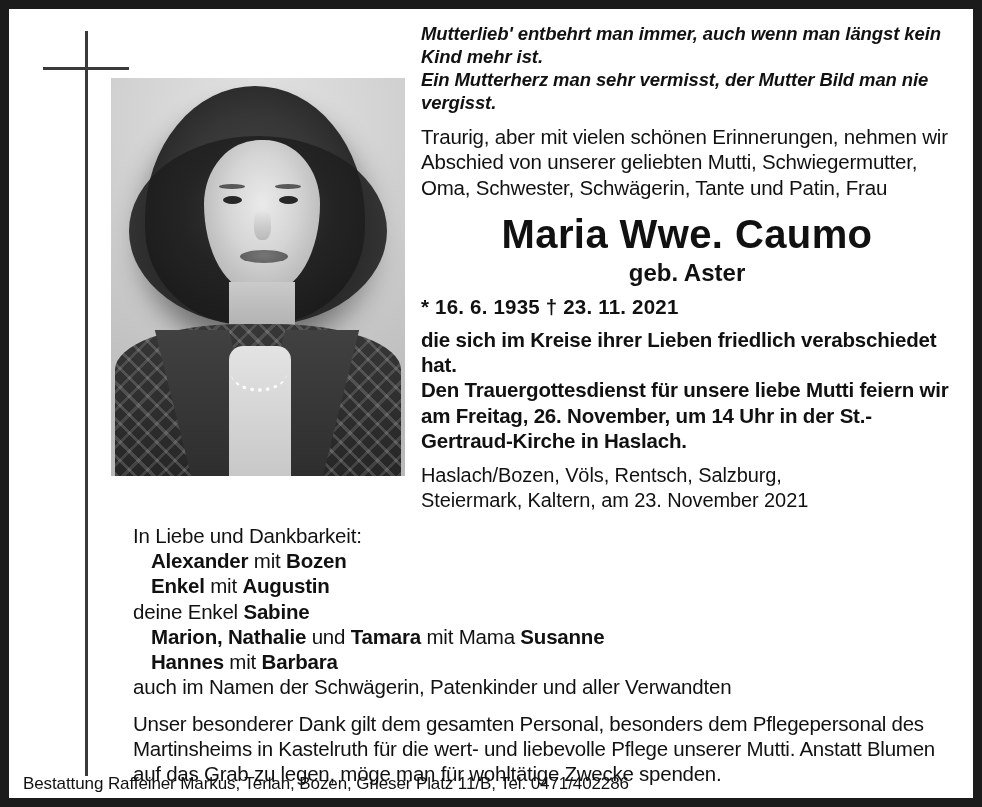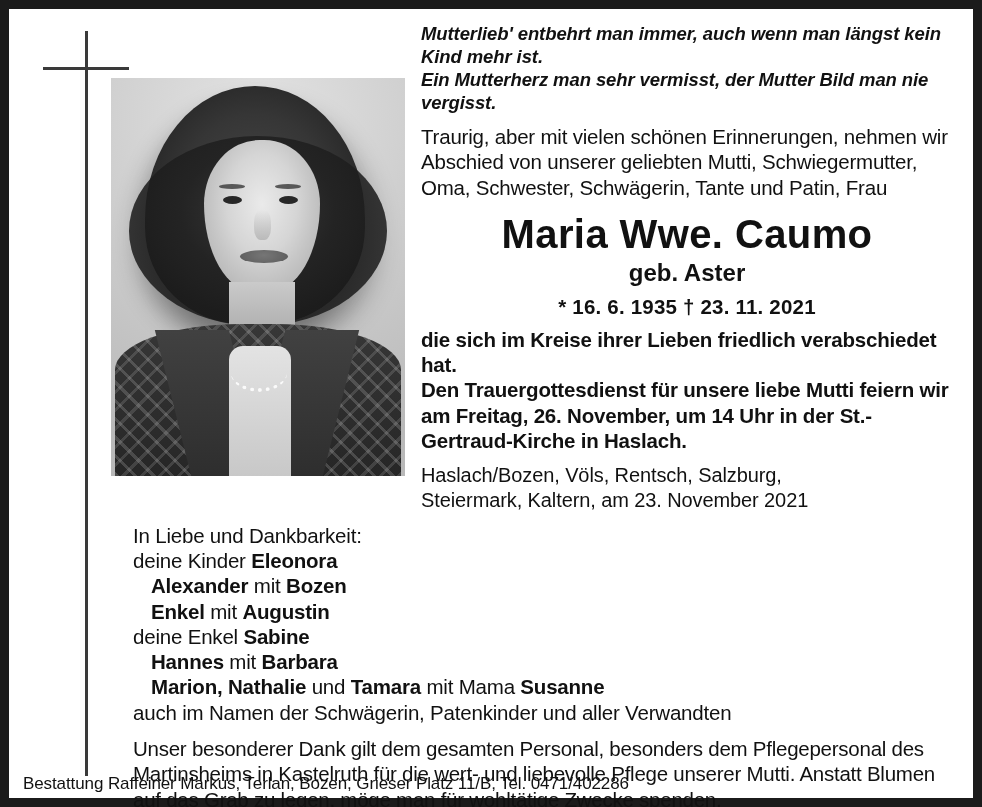--- a/index.html
+++ b/index.html
@@ -207,21 +207,21 @@
     margin-top: 12px;
     margin-bottom: 2px;
   }
   .maiden {
     text-align: center;
     font-size: 24px;
     font-weight: bold;
     margin-bottom: 8px;
   }
   .dates {
-    text-align: center;
+    text-align: left;
     font-size: 20.5px;
     font-weight: bold;
     margin-bottom: 8px;
     letter-spacing: 0.2px;
   }
   .para {
     font-size: 20.5px;
     line-height: 1.23;
     letter-spacing: -0.2px;
     font-weight: bold;
@@ -313,26 +313,25 @@
         <div class="places">
           <div>Haslach/Bozen, Völs, Rentsch, Salzburg,</div>
           <div>Steiermark, Kaltern, am 23. November 2021</div>
         </div>
       </div>
     </div>
 
     <div class="lower">
       <div class="ind1">In Liebe und Dankbarkeit:</div>
       <div id="family-lines">
-          <div class="ind1"><span>deine Kinder </span><b>Eleonora</b></div>
           <div class="ind2"><b>Alexander</b><span> mit </span><b>Bozen</b></div>
           <div class="ind2"><b>Enkel</b><span> mit </span><b>Augustin</b></div>
           <div class="ind1"><span>deine Enkel </span><b>Sabine</b></div>
+          <div class="ind2"><b>Marion, Nathalie</b><span> und </span><b>Tamara</b><span> mit Mama </span><b>Susanne</b></div>
           <div class="ind2"><b>Hannes</b><span> mit </span><b>Barbara</b></div>
-          <div class="ind2"><b>Marion, Nathalie</b><span> und </span><b>Tamara</b><span> mit Mama </span><b>Susanne</b></div>
           <div class="ind1"><span>auch im Namen der Schwägerin, Patenkinder und aller Verwandten</span></div>
         </div>
     </div>
 
     <div class="thanks">Unser besonderer Dank gilt dem gesamten Personal, besonders dem Pflegepersonal des Martinsheims in Kastelruth für die wert- und liebevolle Pflege unserer Mutti. Anstatt Blumen auf das Grab zu legen, möge man für wohltätige Zwecke spenden.</div>
 
     <div class="footer">Bestattung Raffeiner Markus, Terlan, Bozen, Grieser Platz 11/B, Tel. 0471/402286</div>
   </div>
 </div>
 

